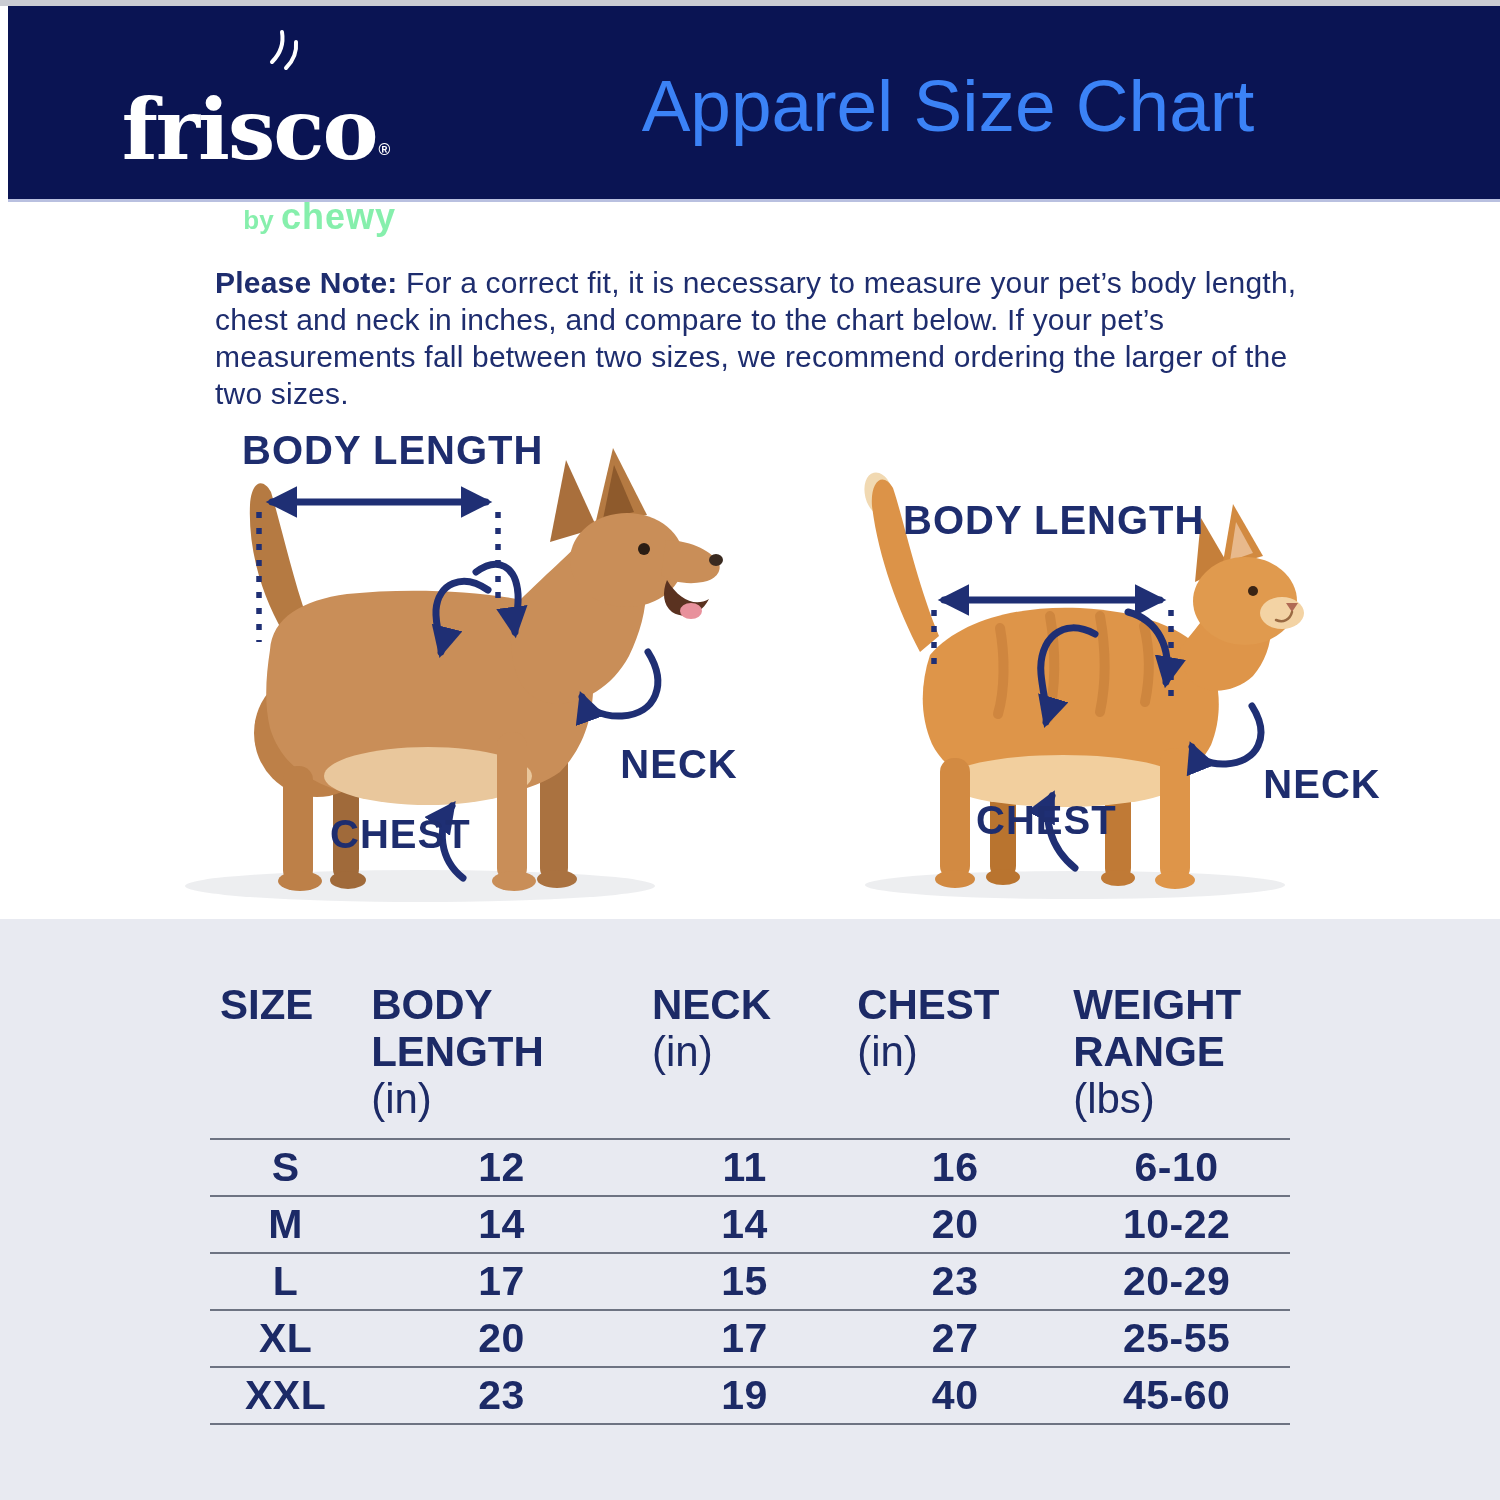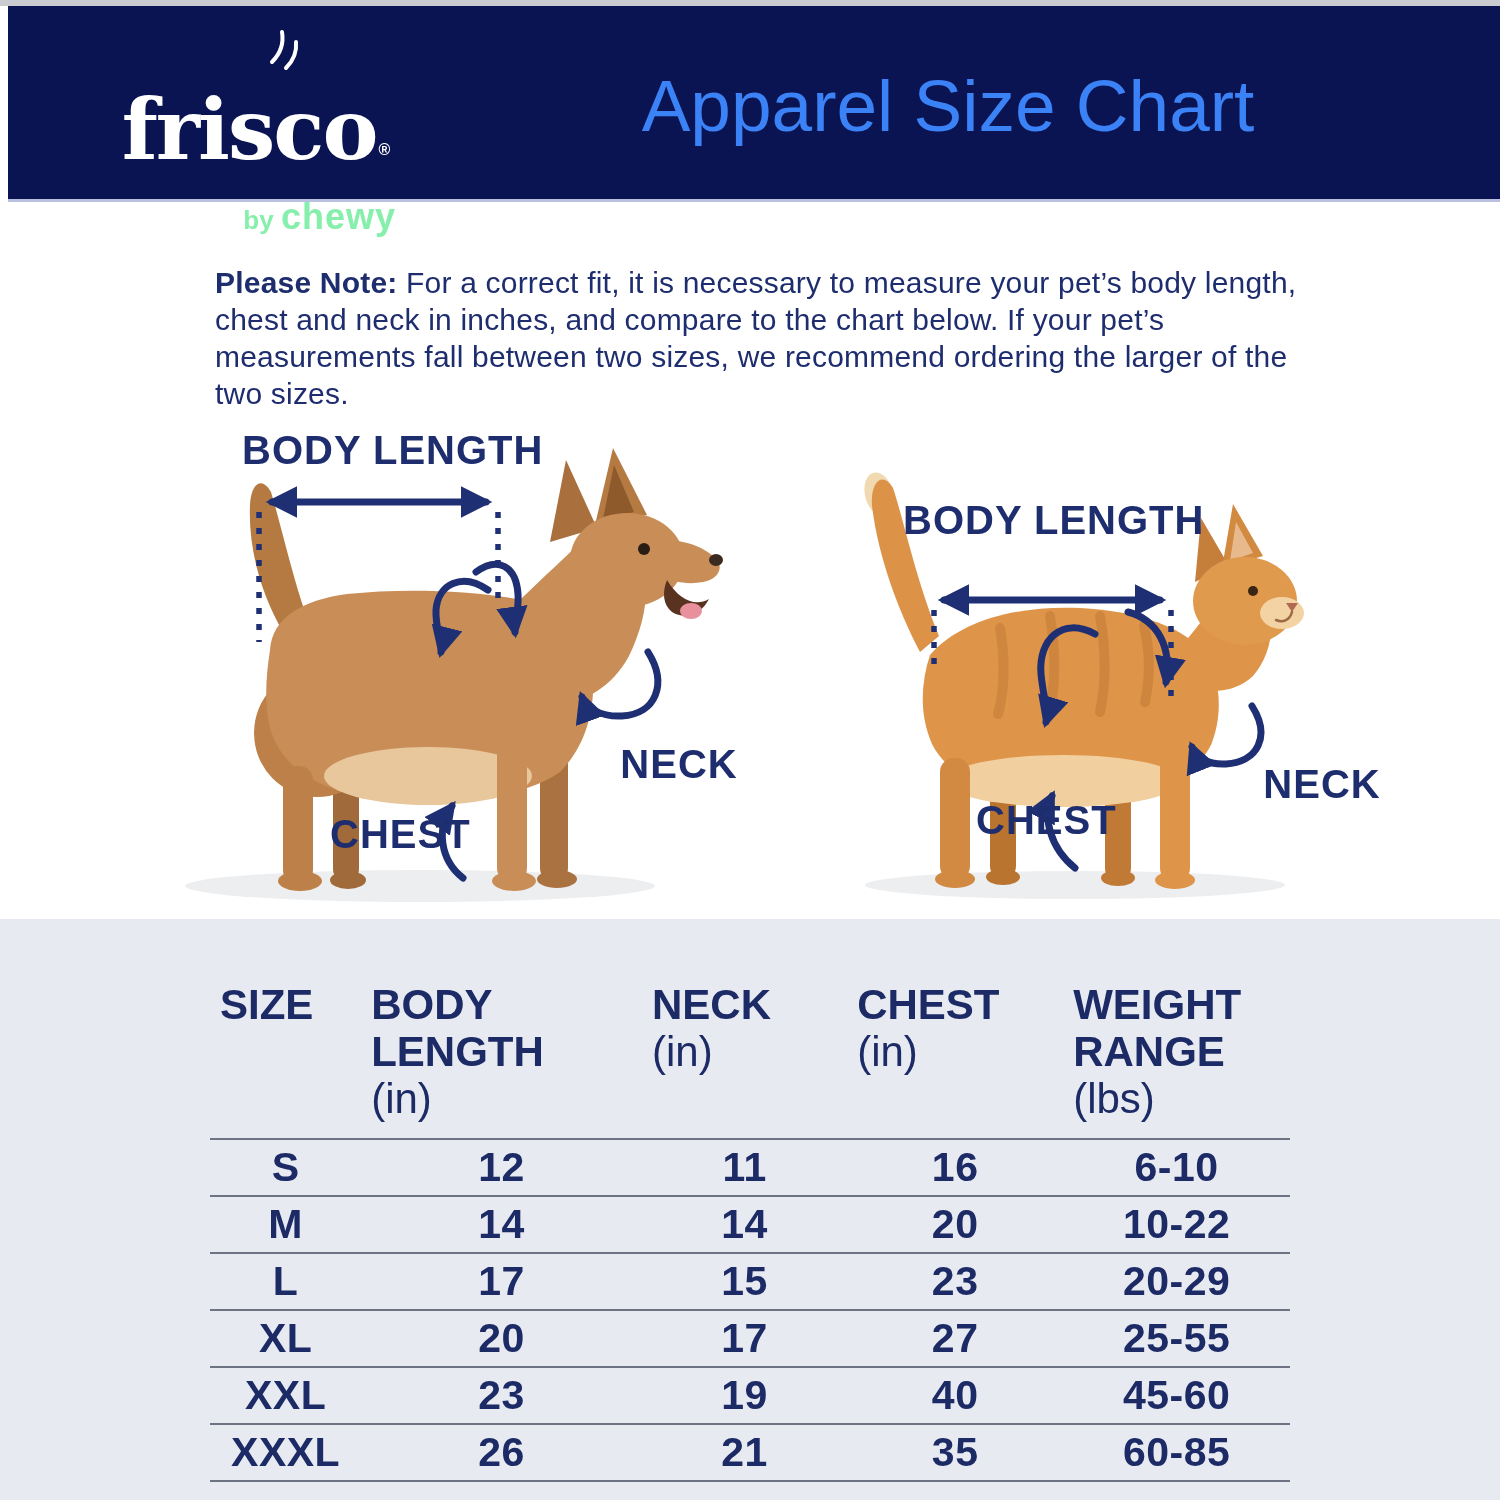--- a/index.html
+++ b/index.html
@@ -250,24 +250,17 @@
           <div class="t-cell">27</div>
           <div class="t-cell">25-55</div>
         </div>
         <div class="t-row">
           <div class="t-cell">XXL</div>
           <div class="t-cell">23</div>
           <div class="t-cell">19</div>
           <div class="t-cell">40</div>
           <div class="t-cell">45-60</div>
         </div>
-        <div class="t-row">
-          <div class="t-cell">XXXL</div>
-          <div class="t-cell">26</div>
-          <div class="t-cell">21</div>
-          <div class="t-cell">35</div>
-          <div class="t-cell">60-85</div>
-        </div>
       </div>
 
     </div>
   </div>
 </div>
 
 </body></html>

